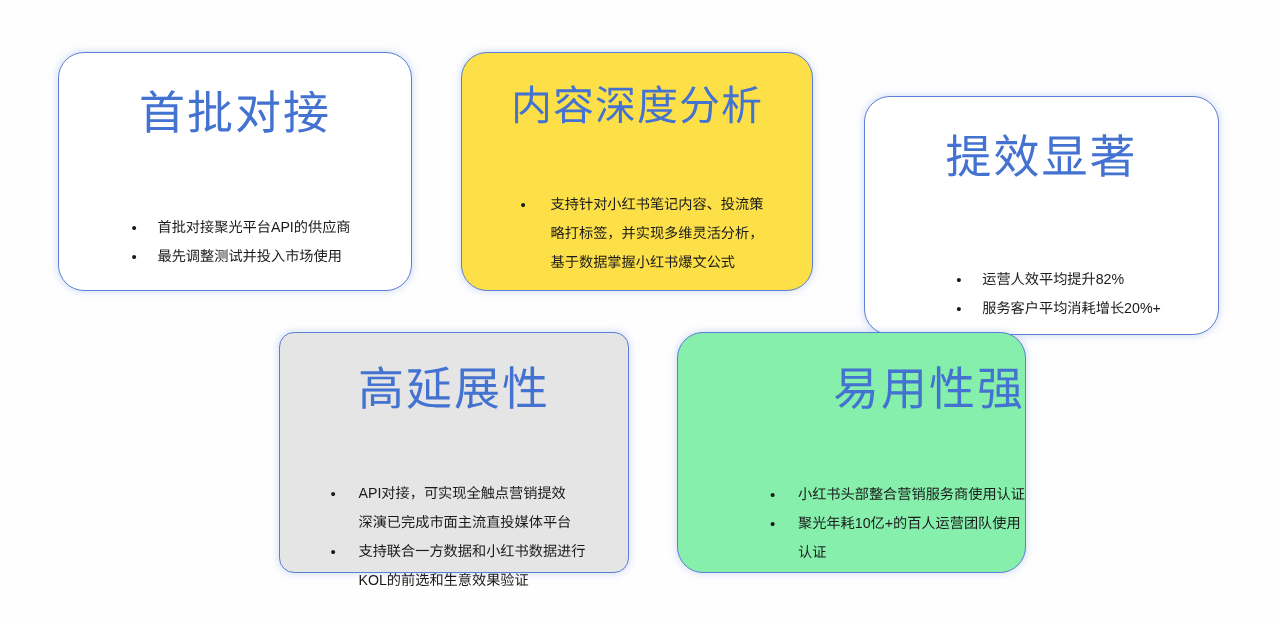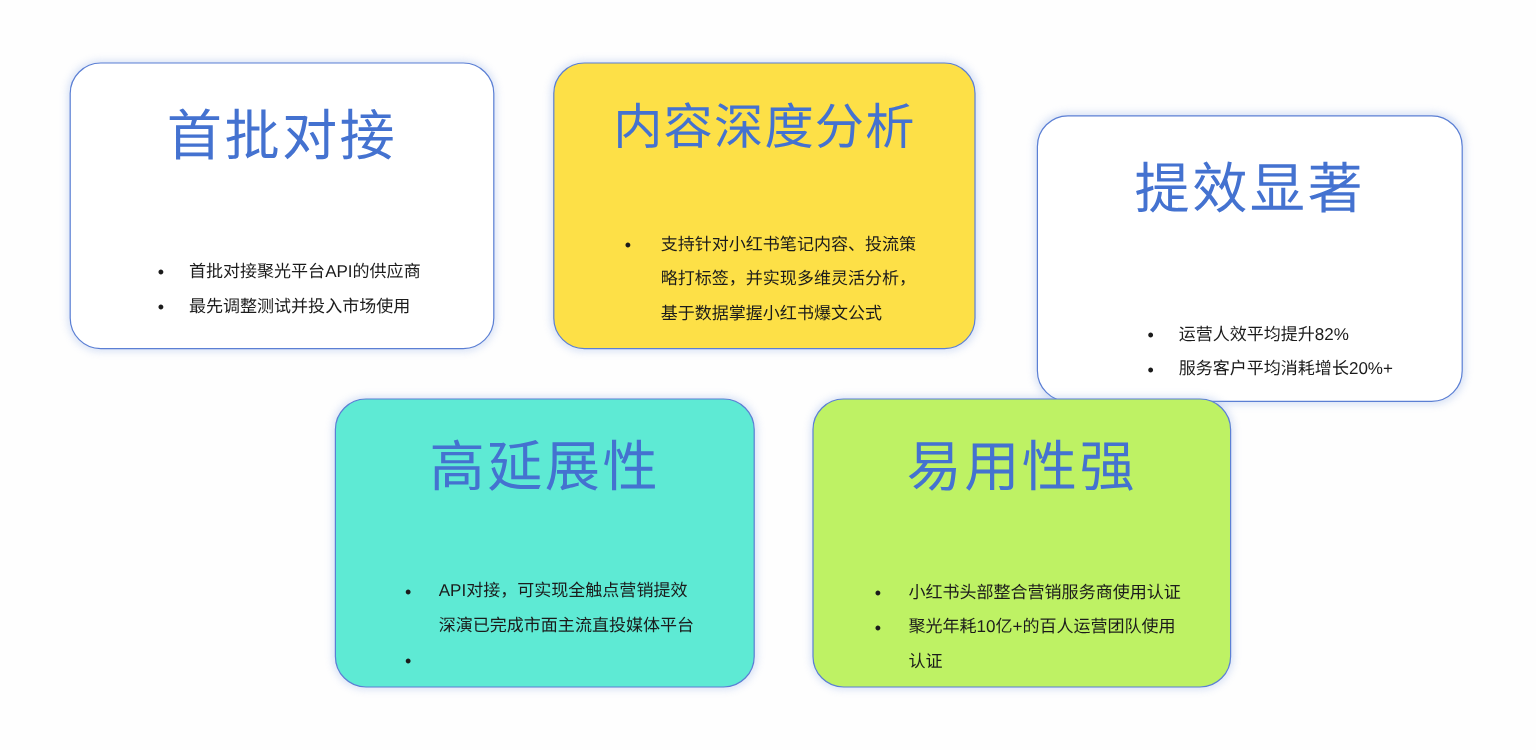--- a/index.html
+++ b/index.html
@@ -144,37 +144,41 @@
       </li>
       <li class="bullet-row">
         <span class="bullet-dot">•</span>
         <span class="bullet-text">
           <span class="line">服务客户平均消耗增长20%+</span>
         </span>
       </li>
     </ul>
   </section>
 
-  <section class="card card-4" style="background: #5eead4; border-color: rgb(91, 127, 212); box-shadow: rgba(140, 170, 230, 0.3) 0px 0px 6px 2px;">
+  <section class="card card-4" style="background: #e5e5e5; border-color: rgb(91, 127, 212); box-shadow: rgba(140, 170, 230, 0.3) 0px 0px 6px 2px; border-radius: 15px;">
     <h2 class="card-title" style="color: rgb(68, 114, 208);">高延展性</h2>
     <ul class="bullets" style="color: rgb(27, 27, 27);">
       <li class="bullet-row">
         <span class="bullet-dot">•</span>
         <span class="bullet-text">
           <span class="line">API对接，可实现全触点营销提效</span>
           <span class="line">深演已完成市面主流直投媒体平台</span>
         </span>
       </li>
       <li class="bullet-row">
         <span class="bullet-dot">•</span>
+        <span class="bullet-text">
+          <span class="line">支持联合一方数据和小红书数据进行</span>
+          <span class="line">KOL的前选和生意效果验证</span>
+        </span>
       </li>
     </ul>
   </section>
 
-  <section class="card card-5" style="background: #bef264; border-color: rgb(91, 127, 212); box-shadow: rgba(140, 170, 230, 0.3) 0px 0px 6px 2px;">
+  <section class="card card-5" style="background: #86efac; border-color: rgb(91, 127, 212); box-shadow: rgba(140, 170, 230, 0.3) 0px 0px 6px 2px; align-items: flex-end;">
     <h2 class="card-title" style="color: rgb(68, 114, 208);">易用性强</h2>
     <ul class="bullets" style="color: rgb(27, 27, 27);">
       <li class="bullet-row">
         <span class="bullet-dot">•</span>
         <span class="bullet-text">
           <span class="line">小红书头部整合营销服务商使用认证</span>
         </span>
       </li>
       <li class="bullet-row">
         <span class="bullet-dot">•</span>

